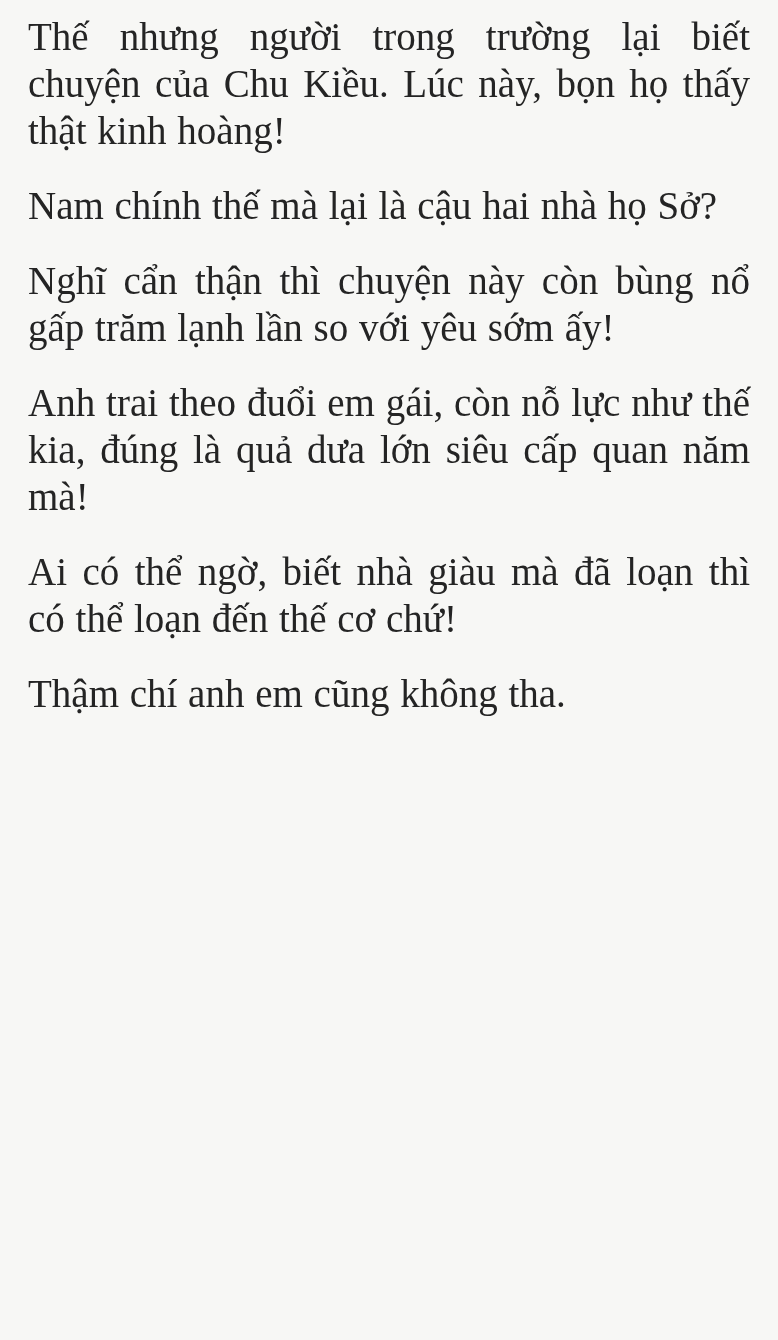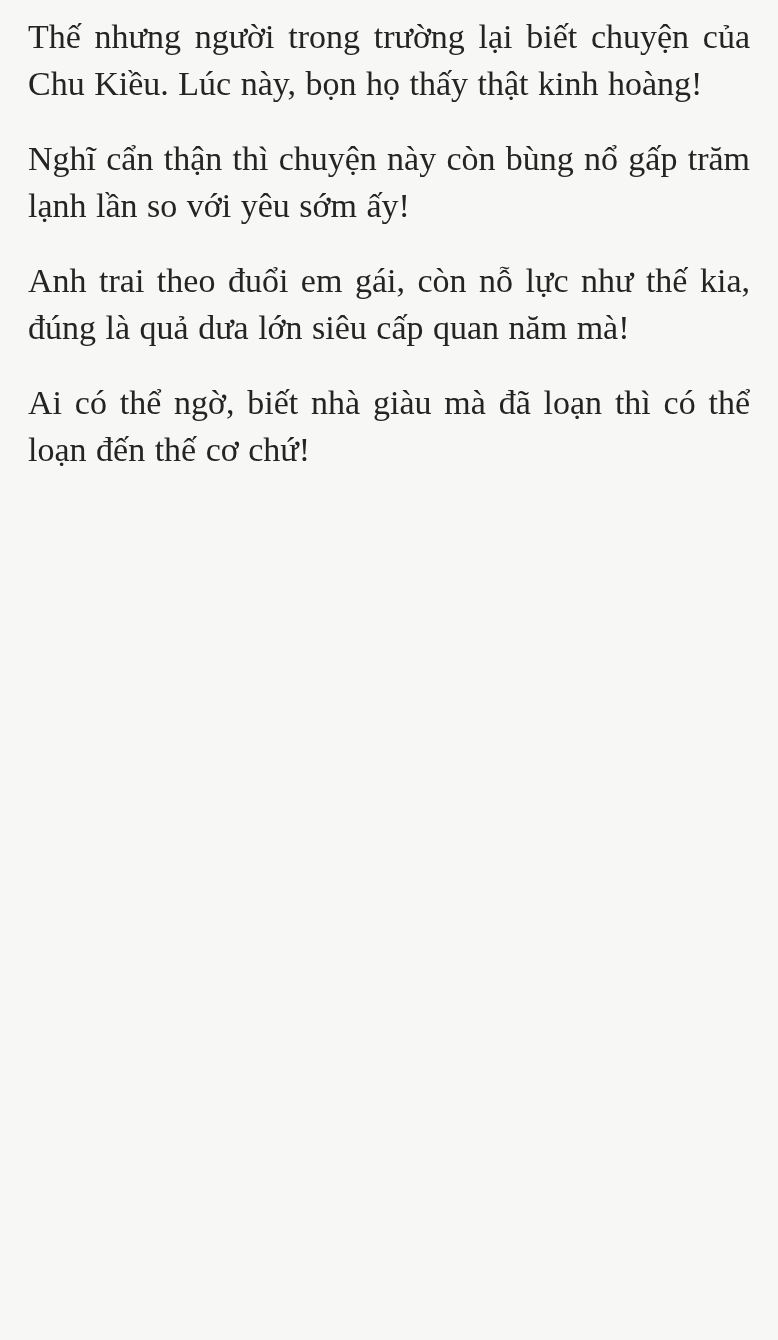--- a/index.html
+++ b/index.html
@@ -12,33 +12,35 @@
     height: 1340px;
     overflow: hidden;
   }
   .reader-page {
     box-sizing: border-box;
     width: 778px;
     height: 1340px;
     padding: 13px 28px 0 28px;
     background: #f7f7f5;
     font-family: "Liberation Serif", "DejaVu Serif", serif;
-    font-size: 34px;
+    font-size: 39px;
     line-height: 47px;
     color: #242424;
     text-align: justify;
     text-justify: inter-word;
     word-spacing: 1px;
   }
   .reader-page p {
     margin: 0 0 28px 0;
     padding: 0;
   }
 </style>
 </head>
 <body>
 
 <div class="reader-page">
   <p>Thế nhưng người trong trường lại biết chuyện của Chu Kiều. Lúc này, bọn họ thấy thật kinh hoàng!</p>
+  <p>Nam chính thế mà lại là cậu hai nhà họ Sở?</p>
   <p>Nghĩ cẩn thận thì chuyện này còn bùng nổ gấp trăm lạnh lần so với yêu sớm ấy!</p>
   <p>Anh trai theo đuổi em gái, còn nỗ lực như thế kia, đúng là quả dưa lớn siêu cấp quan năm mà!</p>
   <p>Ai có thể ngờ, biết nhà giàu mà đã loạn thì có thể loạn đến thế cơ chứ!</p>
+  <p>Thậm chí anh em cũng không tha.</p>
 </div>
 
 </body></html>

